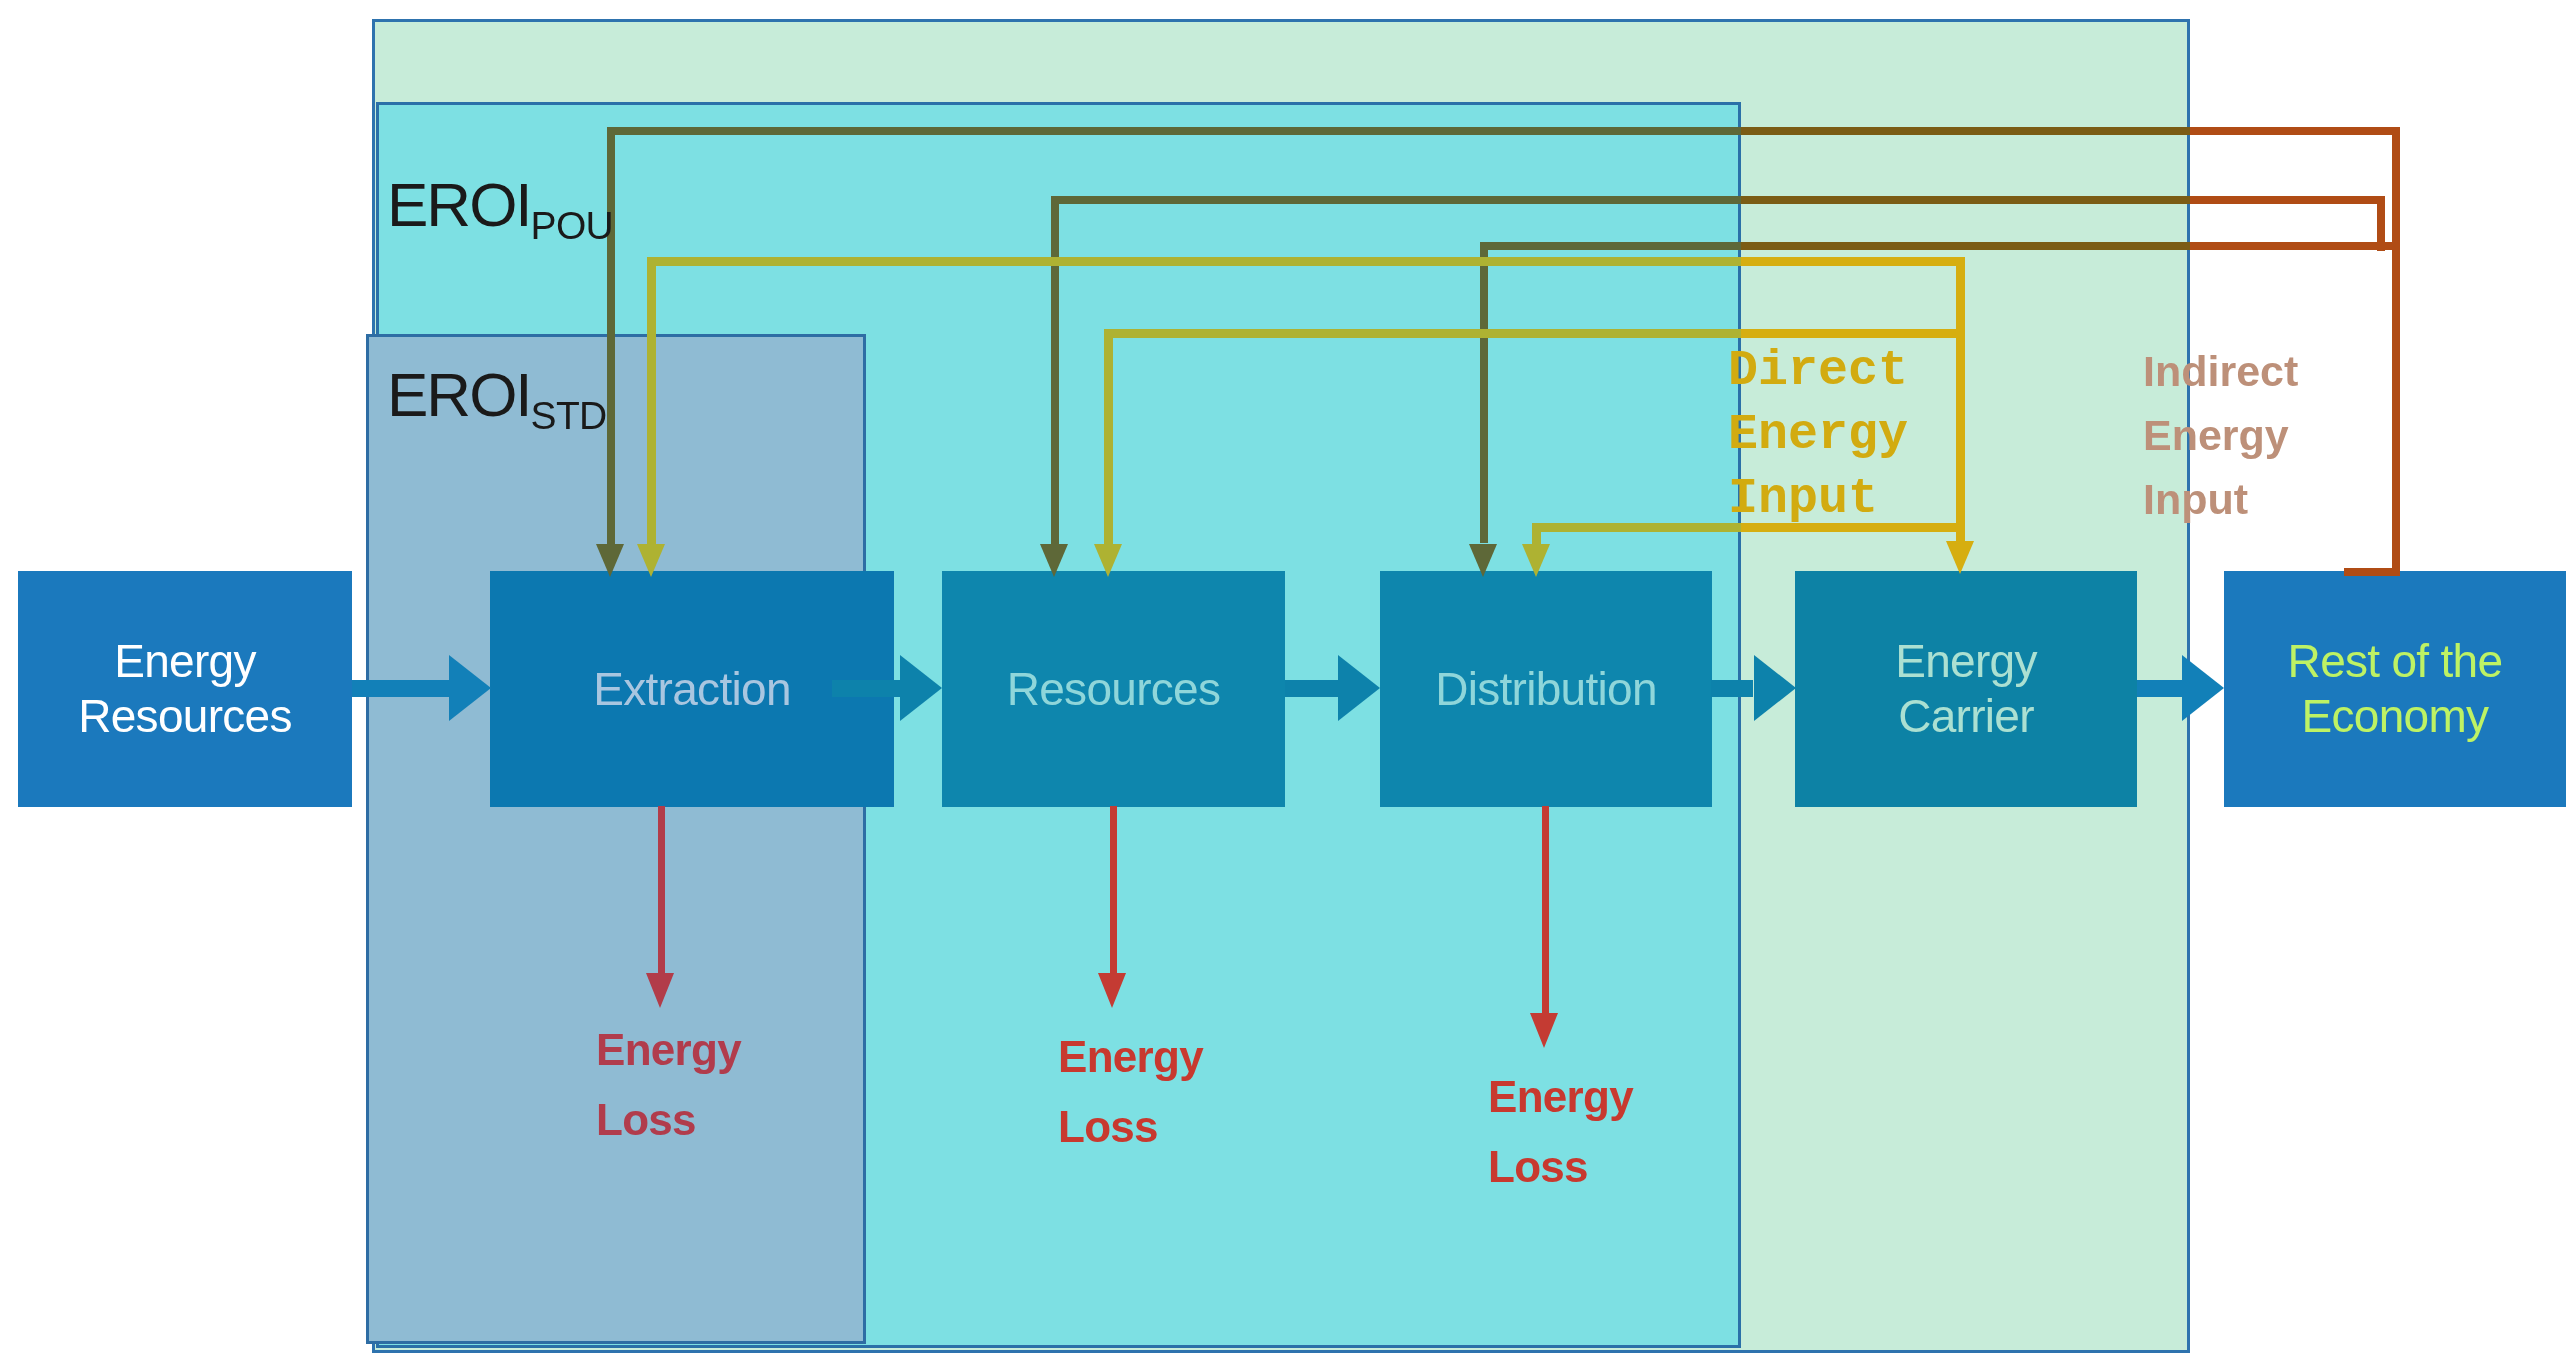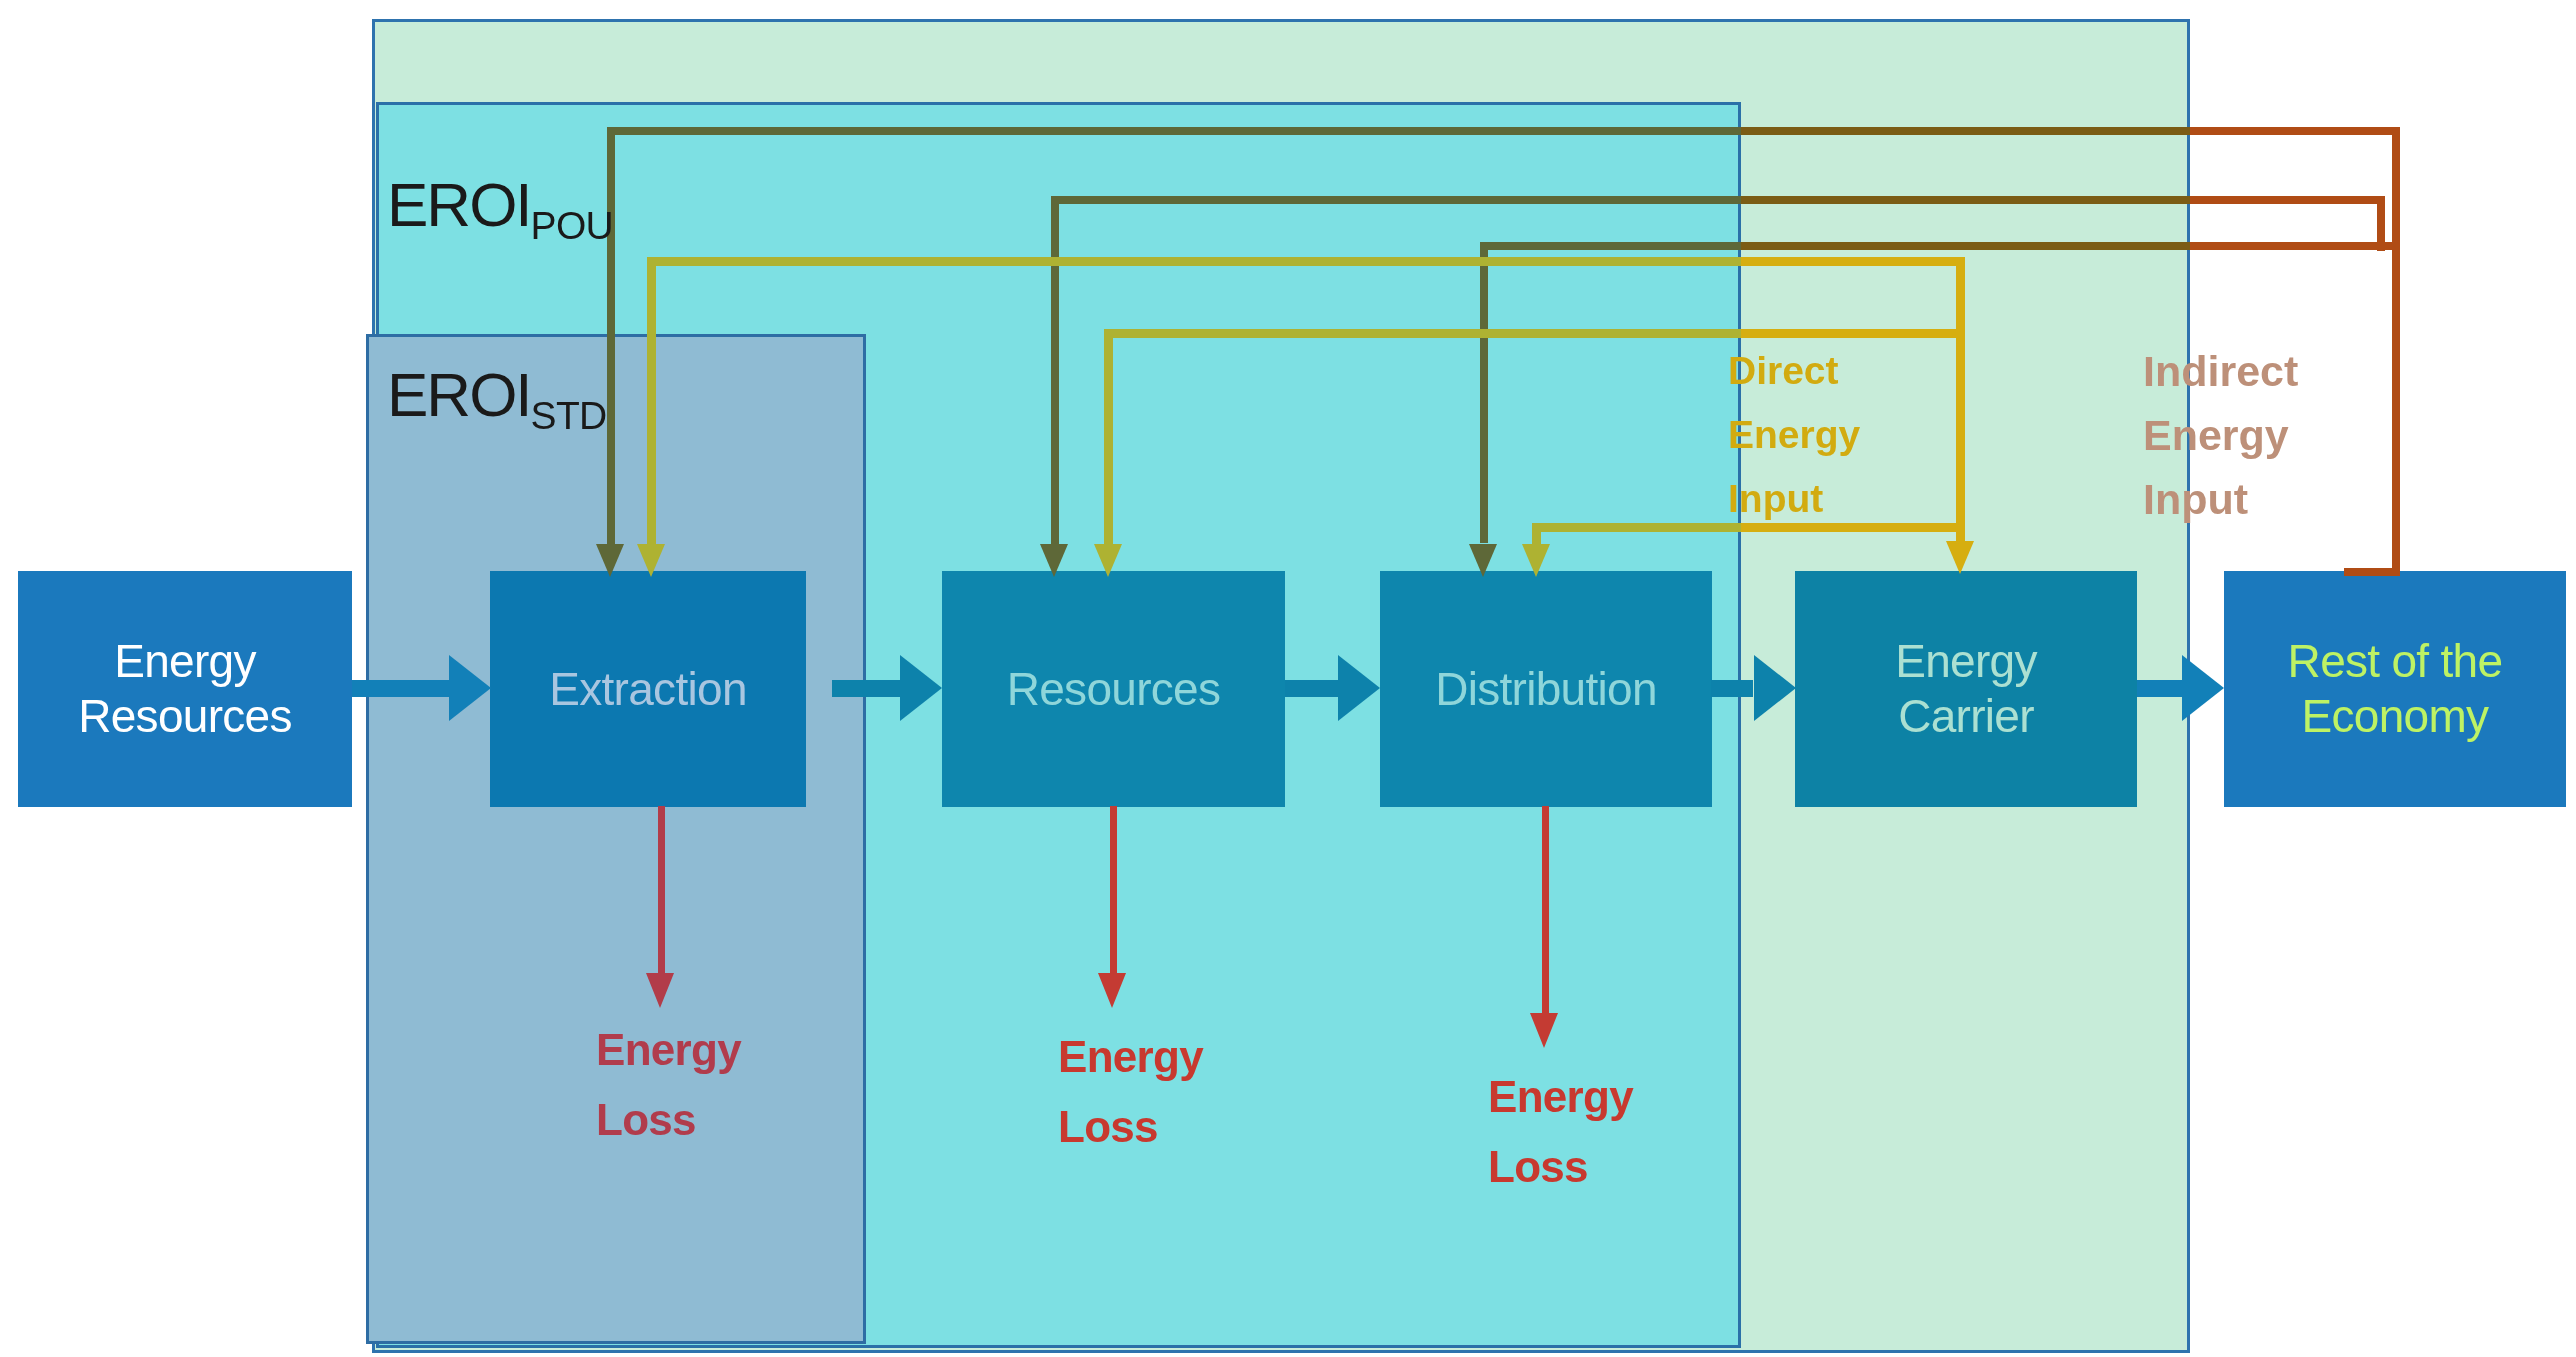--- a/index.html
+++ b/index.html
@@ -22,33 +22,33 @@
   .panel-ext{left:372px;top:19px;width:1818px;height:1334px;background:var(--c-ext);border:3.3px solid var(--c-ext-border);z-index:1;}
   .panel-pou{left:376px;top:102px;width:1365px;height:1246px;background:var(--c-pou);border:3.3px solid var(--c-pou-border);z-index:2;}
   .panel-std{left:366px;top:334px;width:500px;height:1010px;background:var(--c-std);border:3.3px solid var(--c-std-border);z-index:3;}
   
   .seg{position:absolute;z-index:10;}
   .head-down{position:absolute;z-index:11;width:0;height:0;border-left:14.7px solid transparent;border-right:14.7px solid transparent;}
   
   .node{position:absolute;top:571px;height:236px;z-index:8;display:flex;align-items:center;justify-content:center;
         text-align:center;font-size:46px;line-height:55px;letter-spacing:-0.7px;white-space:pre-line;}
   .node-resources{left:18px;width:334px;background:var(--c-box-end);color:#ffffff;}
-  .node-extraction{left:490px;width:316px;background:var(--c-box-extr);color:#a9c6e0;}
+  .node-extraction{left:490px;width:404px;background:var(--c-box-extr);color:#a9c6e0;}
   .node-processing{left:942px;width:343px;background:var(--c-box-mid);color:#8fd6da;}
   .node-distribution{left:1380px;width:332px;background:var(--c-box-mid);color:#8fd6da;}
   .node-carrier{left:1795px;width:342px;background:var(--c-box-carrier);color:#abe0d2;}
   .node-rest{left:2224px;width:342px;background:var(--c-box-end);color:#bef264;}
   
   .flow-shaft{position:absolute;top:680px;height:17.4px;z-index:9;}
   .flow-head{position:absolute;top:655px;z-index:9;width:0;height:0;border-top:33px solid transparent;border-bottom:33px solid transparent;}
   
   .eroi-label{position:absolute;left:387px;z-index:20;color:var(--ink);font-size:62px;letter-spacing:-2px;white-space:nowrap;}
   .eroi-sub{font-size:39px;letter-spacing:-0.7px;position:relative;top:13.4px;}
   .note{position:absolute;z-index:20;font-weight:bold;white-space:pre-line;}
-  .note-direct{left:1728px;top:339px;font-size:39px;line-height:64px;color:var(--t-direct);}
+  .note-direct{left:1728px;top:339px;font-size:50px;line-height:64px;color:var(--t-direct);font-family:Liberation Mono, monospace;}
   .note-indirect{left:2143px;top:339px;font-size:43px;line-height:64px;color:var(--t-indirect);}
   .loss{font-size:44px;line-height:70px;letter-spacing:-0.7px;}
   .loss-1{left:596px;top:1015px;color:var(--t-loss-std);}
   .loss-2{left:1058px;top:1022px;color:var(--t-loss);}
   .loss-3{left:1488px;top:1062px;color:var(--t-loss);}
 </style>
 </head>
 <body>
 
 <div class="canvas">

